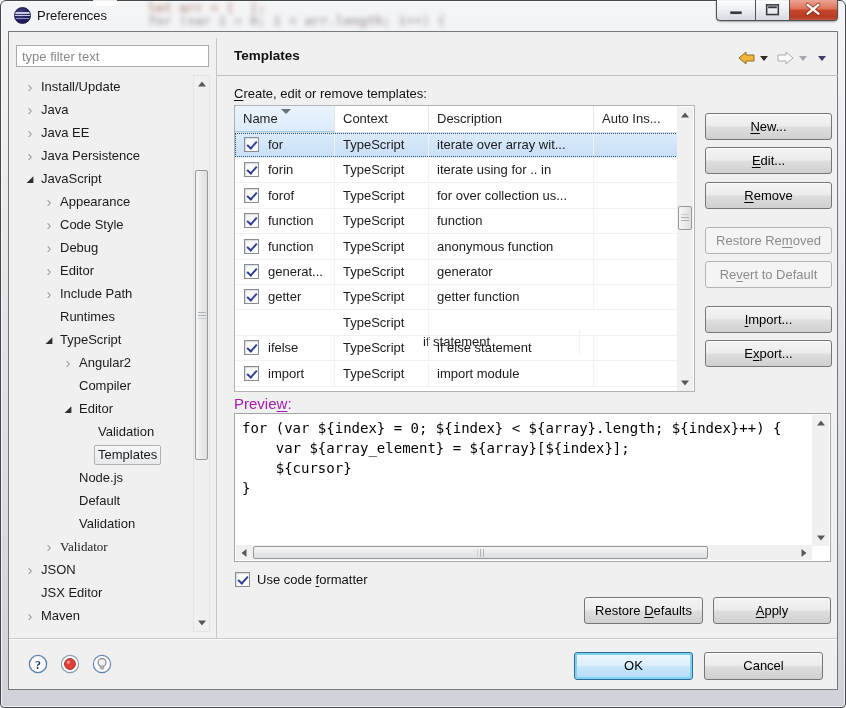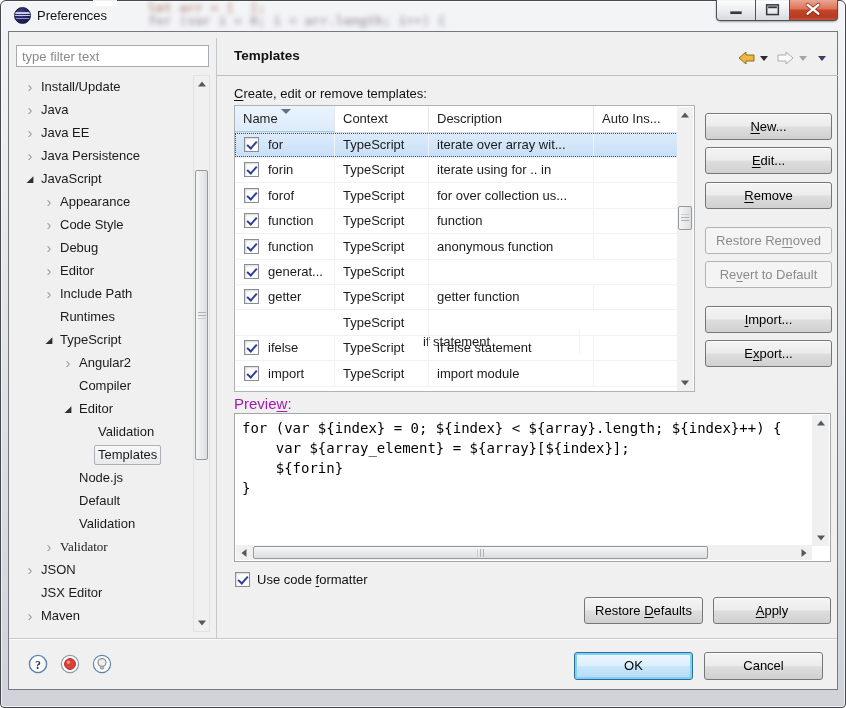--- a/index.html
+++ b/index.html
@@ -345,20 +345,21 @@
           </div>
           <div class="trow" style="top: 101.6px;">
             <span class="tcell" style="left: 0px; width: 100px; padding-left: 33px;">function<span class="checkbox row-cb on"></span></span>
             <span class="tcell" style="left: 100px; width: 94px; padding-left: 8px;">TypeScript</span>
             <span class="tcell" style="left: 194px; width: 165px; padding-left: 8px;">anonymous function</span>
             <span class="tcell" style="left: 359px; width: 84px; padding-left: 8px;"></span>
           </div>
           <div class="trow" style="top: 127px;">
             <span class="tcell" style="left: 0px; width: 100px; padding-left: 33px;">generat...<span class="checkbox row-cb on"></span></span>
             <span class="tcell" style="left: 100px; width: 94px; padding-left: 8px;">TypeScript</span>
+            <span class="tcell" style="left: 194px; width: 165px; padding-left: 8px;">generator</span>
             <span class="tcell" style="left: 359px; width: 84px; padding-left: 8px;"></span>
           </div>
           <div class="trow" style="top: 152.4px;">
             <span class="tcell" style="left: 0px; width: 100px; padding-left: 33px;">getter<span class="checkbox row-cb on"></span></span>
             <span class="tcell" style="left: 100px; width: 94px; padding-left: 8px;">TypeScript</span>
             <span class="tcell" style="left: 194px; width: 165px; padding-left: 8px;">getter function</span>
             <span class="tcell" style="left: 359px; width: 84px; padding-left: 8px;"></span>
           </div>
           <div class="trow" style="top: 177.8px;">
             <span class="tcell" style="left: 100px; width: 94px; padding-left: 8px;">TypeScript</span>
@@ -392,21 +393,21 @@
     <div class="btn act disabled" style="top:229px;">Re<u>v</u>ert to Default</div>
     <div class="btn act" style="top:274px;"><u>I</u>mport...</div>
     <div class="btn act" style="top:308px;">E<u>x</u>port...</div>
 
     <div class="pv-label">Previe<u>w</u>:</div>
 
     <div class="preview">
       <div class="code" id="code">
           <div>for (var ${index} = 0; ${index} &lt; ${array}.length; ${index}++) {</div>
           <div>    var ${array_element} = ${array}[${index}];</div>
-          <div>    ${forin}</div>
+          <div>    ${cursor}</div>
           <div>}</div>
         </div>
       <div class="vsb pv-vsb">
         <div class="sb-arrow sb-up" style="top:0;"></div>
         <div class="sb-arrow sb-down"></div>
       </div>
       <div class="pv-hsb">
         <div class="hs-arrow hs-left"></div>
         <div class="hs-thumb"></div>
         <div class="hs-arrow hs-right"></div>

